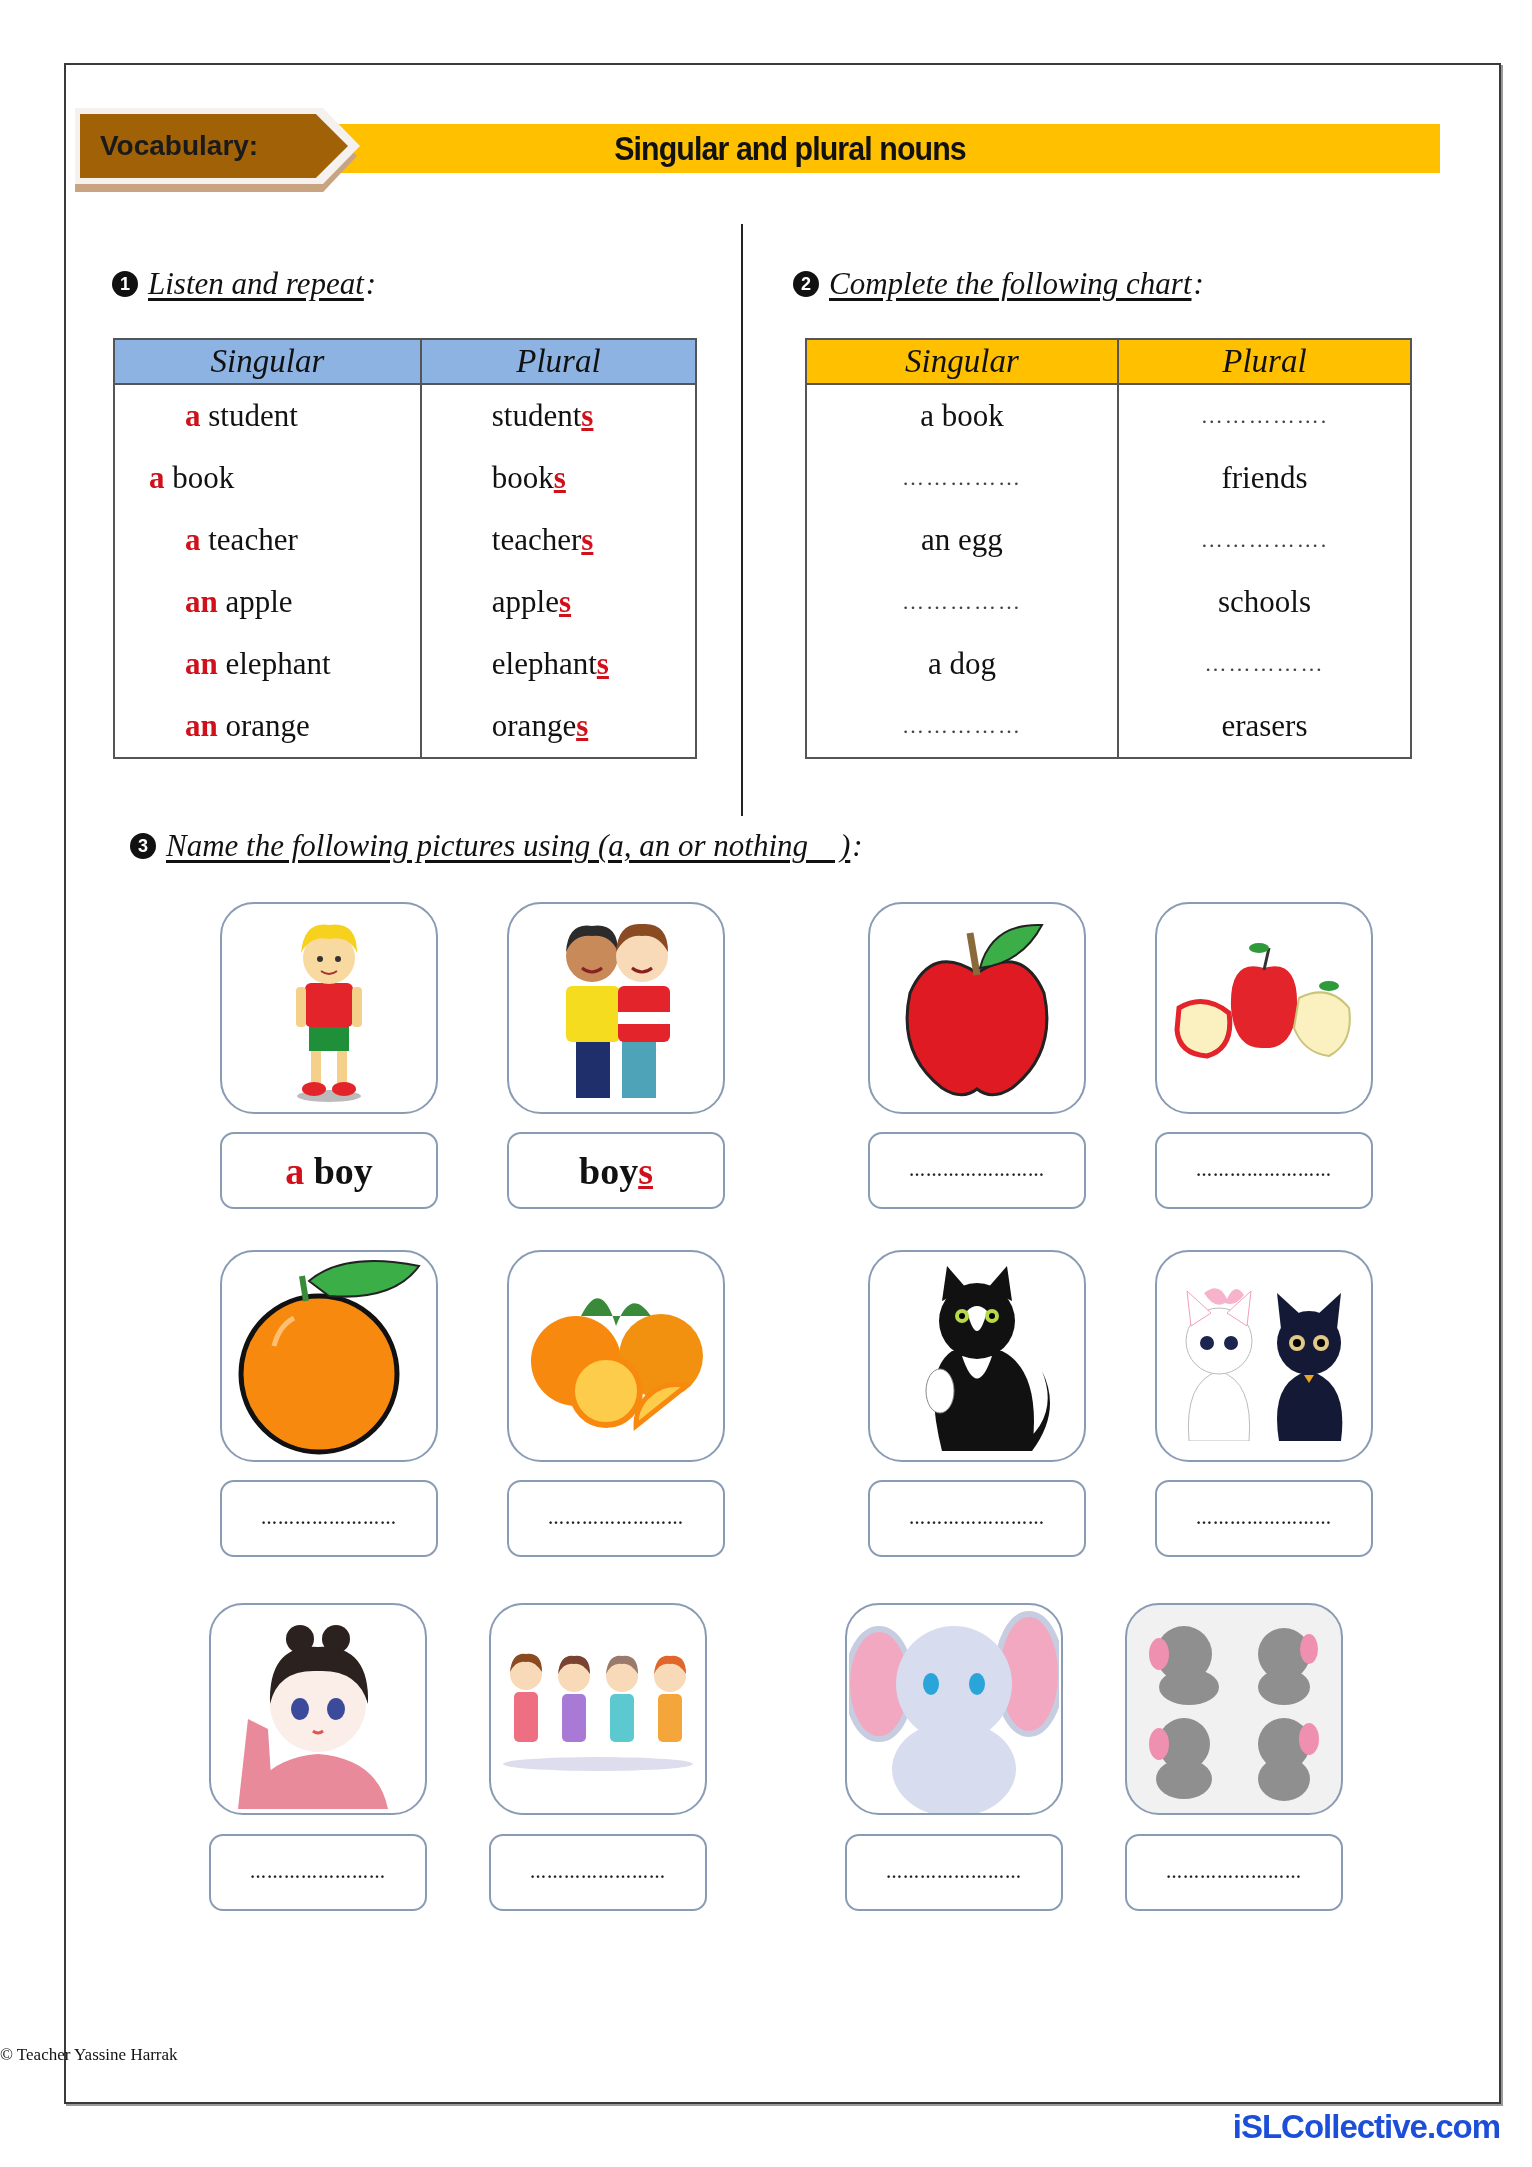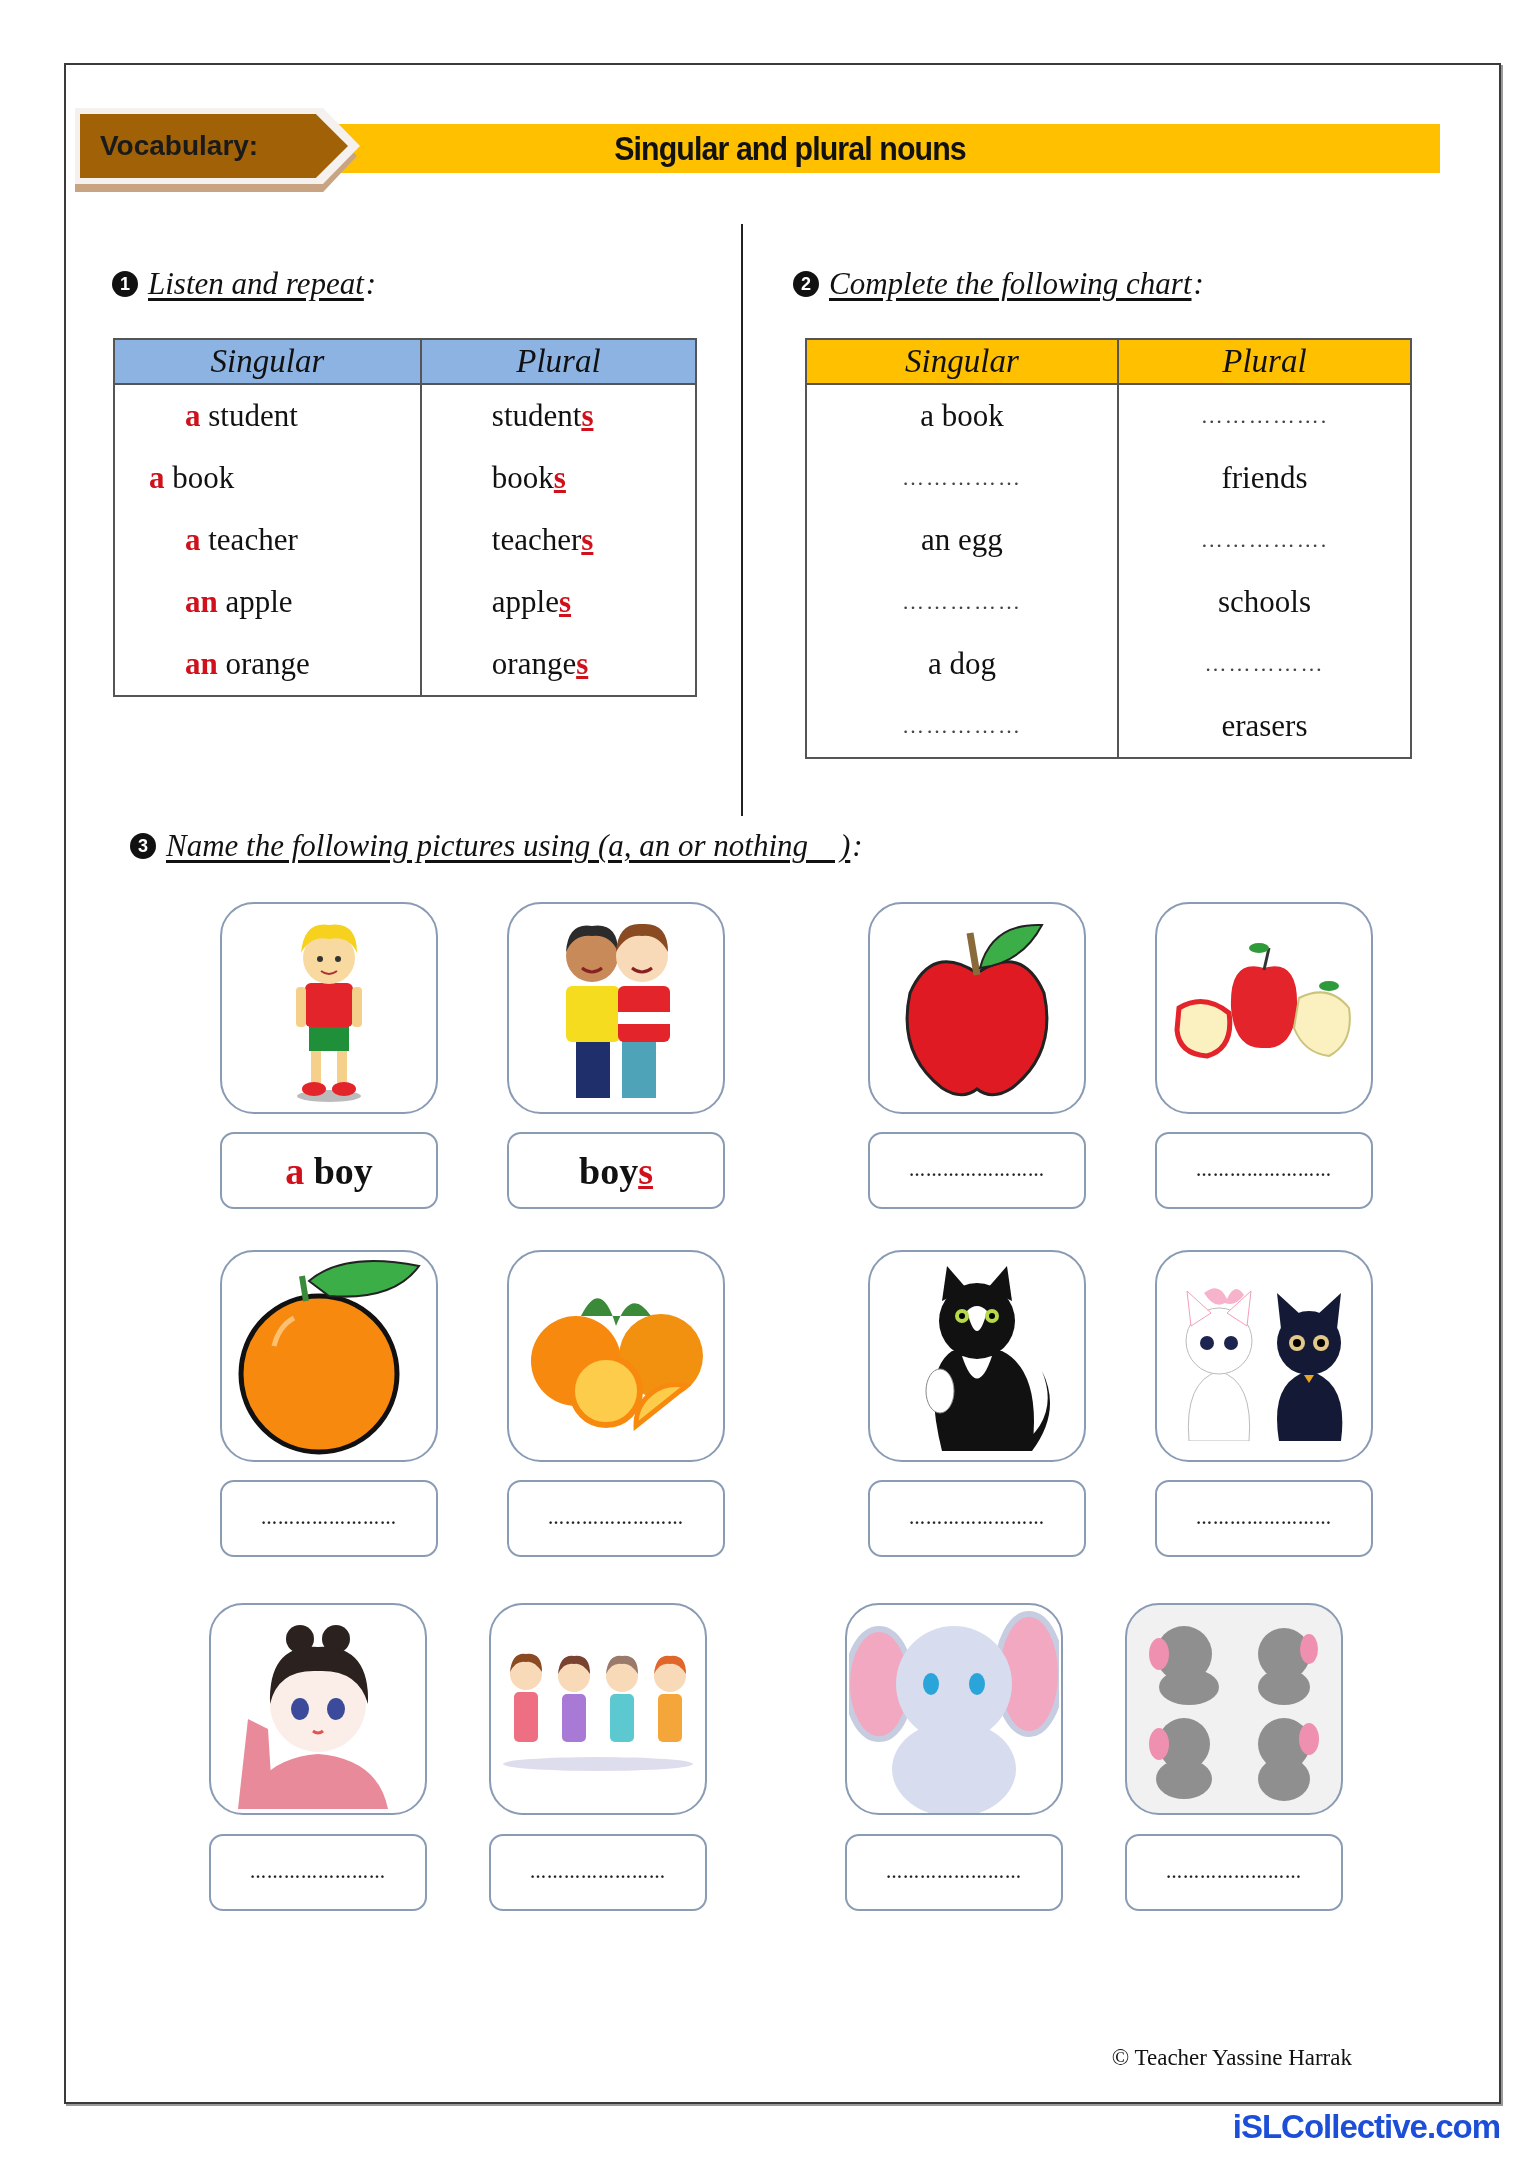--- a/index.html
+++ b/index.html
@@ -41,21 +41,21 @@
   .dots { color:#444; font-size:22px; letter-spacing:2px; }
   .td-center { text-align:center; }
 
   .card { position:absolute; width:218px; height:212px; border:2px solid #8a9bb4; border-radius:34px; background:#fff;
           box-sizing:border-box; overflow:hidden; display:flex; align-items:center; justify-content:center; }
   .label-box { position:absolute; width:218px; height:77px; border:2px solid #8a9bb4; border-radius:14px; background:#fff;
                box-sizing:border-box; display:flex; align-items:center; justify-content:center;
                font-weight:bold; font-size:38px; }
   .label-box .blank { font-size:16px; font-weight:bold; letter-spacing:1px; color:#222; }
 
-  .footer { position:absolute; left:0; width:1352px; top:2045px; text-align:right; font-size:23px; }
+  .footer { position:absolute; left:0; width:1352px; top:2045px; text-align:left; font-size:17px; }
   .watermark { position:absolute; right:32px; top:2108px; font-family:"Liberation Sans", sans-serif;
                font-size:33px; color:#1d4ed8; font-weight:bold; letter-spacing:-1px; }
 </style>
 </head>
 <body>
 
 <div class="page-border"></div>
 
 <div class="banner-bar"></div>
 <div class="banner-title">Singular and plural nouns</div>
@@ -91,20 +91,24 @@
     <td style="padding-left:34px"><span class="art">a</span> <span>book</span></td>
     <td style="padding-left:70px"><span>book</span><span class="suffix">s</span></td>
   </tr>
   <tr>
     <td style="padding-left:70px"><span class="art">a</span> <span>teacher</span></td>
     <td style="padding-left:70px"><span>teacher</span><span class="suffix">s</span></td>
   </tr>
   <tr>
     <td style="padding-left:70px"><span class="art">an</span> <span>apple</span></td>
     <td style="padding-left:70px"><span>apple</span><span class="suffix">s</span></td>
+  </tr>
+  <tr>
+    <td style="padding-left:70px"><span class="art">an</span> <span>elephant</span></td>
+    <td style="padding-left:70px"><span>elephant</span><span class="suffix">s</span></td>
   </tr>
   <tr>
     <td style="padding-left:70px"><span class="art">an</span> <span>orange</span></td>
     <td style="padding-left:70px"><span>orange</span><span class="suffix">s</span></td>
   </tr>
 </tbody>
   </table>
 
 <div class="heading" style="left:793px; top:266px;">
   <span class="num">2</span>

